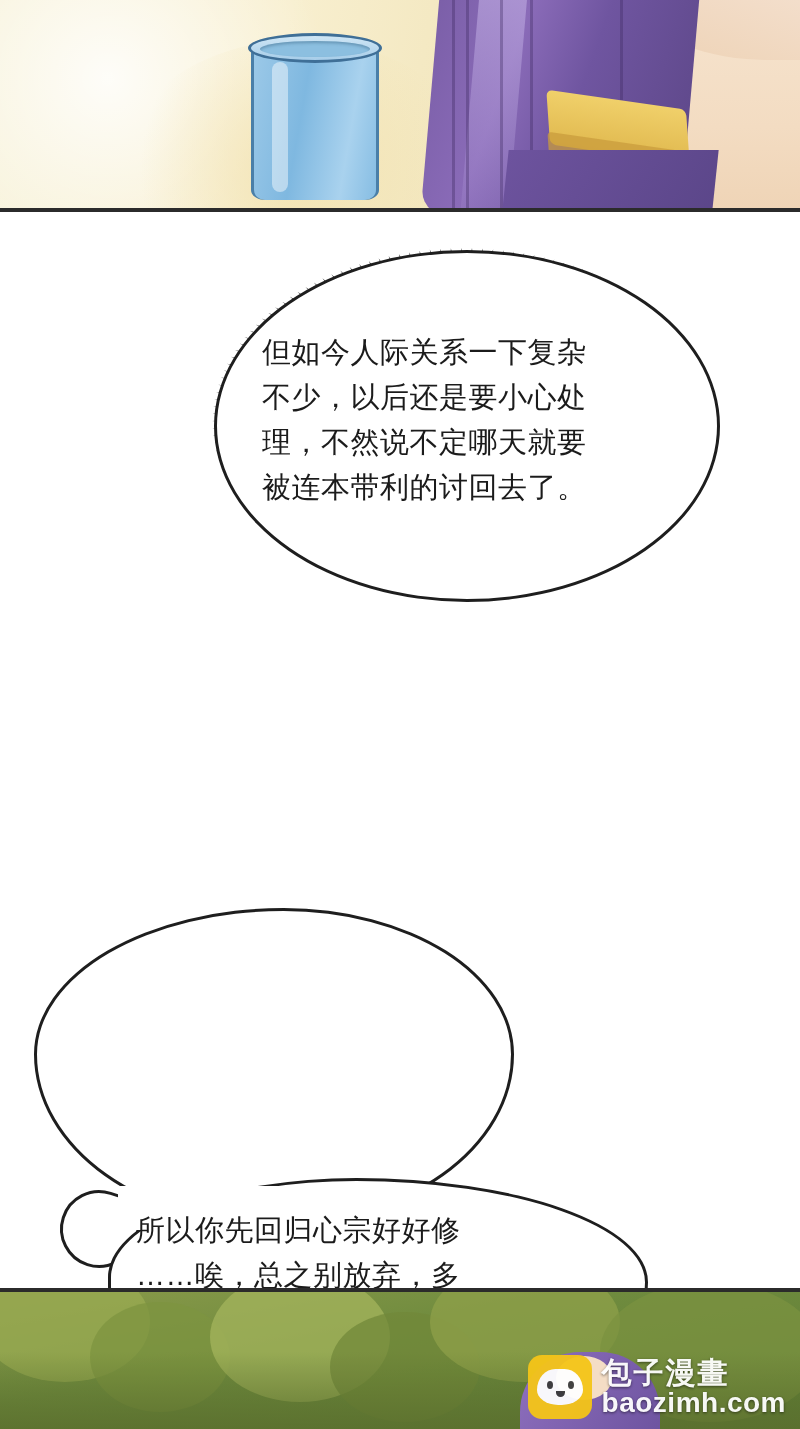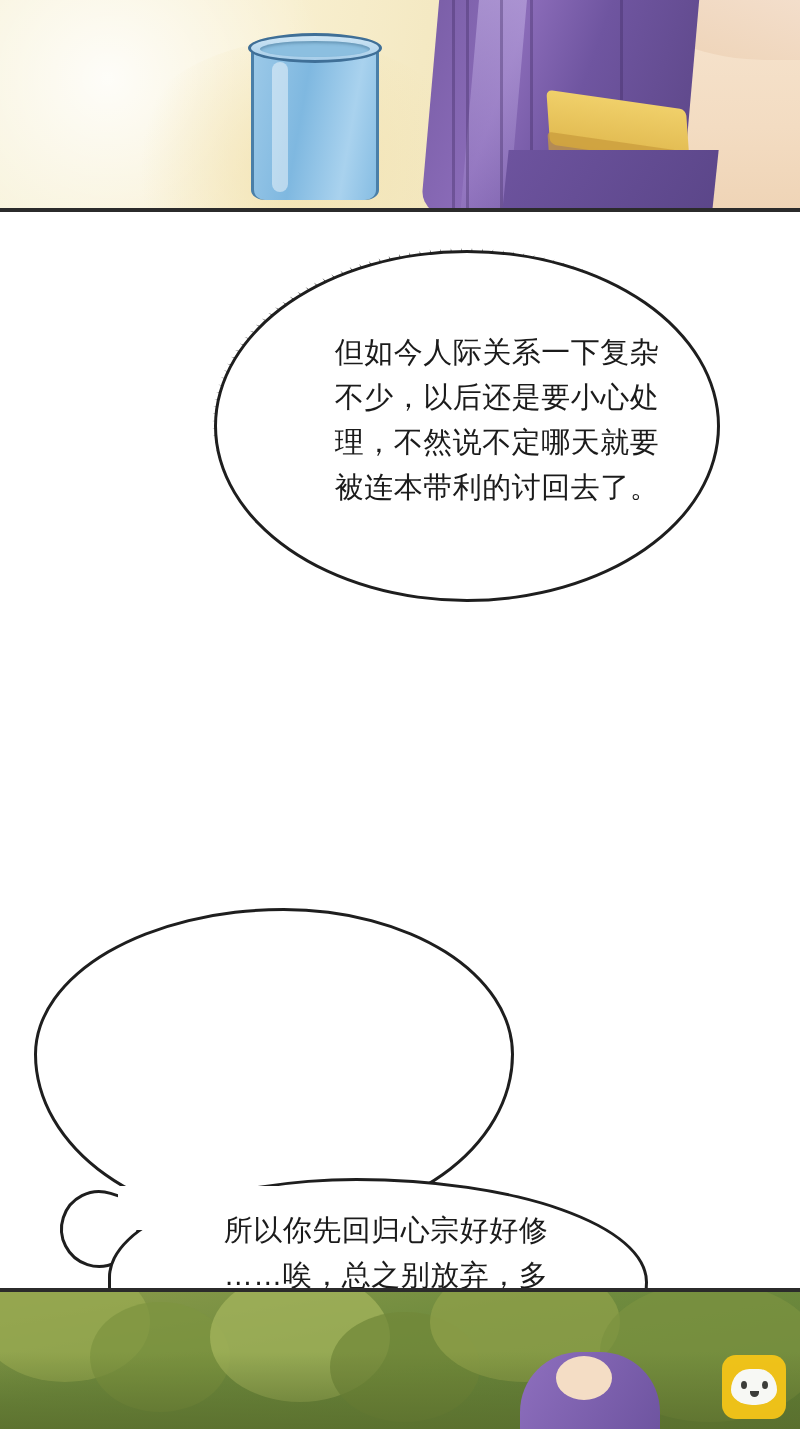--- a/index.html
+++ b/index.html
@@ -174,21 +174,21 @@
   }
 
   
   .bubble-text {
     position: absolute;
     color: #1b1b1b;
     font-size: 29px;
     line-height: 1.55;
     letter-spacing: 0.5px;
     white-space: pre-line;
-    text-align: center;
+    text-align: left;
   }
 
   
   .bubble-spiky {
     position: absolute;
     left: 192px; top: 228px;
     width: 544px; height: 390px;
   }
   .bubble-spiky .body {
     position: absolute;
@@ -347,15 +347,19 @@
   <div class="panel-divider" style="top:1288px;"></div>
 
   <div class="watermark">
     <div class="wm-logo">
       <div class="wm-bun">
         <div class="wm-eye" style="left:10px;"></div>
         <div class="wm-eye" style="left:31px;"></div>
         <div class="wm-mouth"></div>
       </div>
     </div>
+    <div class="wm-text">
+      <div class="wm-cn">包子漫畫</div>
+      <div class="wm-en">baozimh.com</div>
+    </div>
   </div>
 
 </div>
 
 </body></html>

